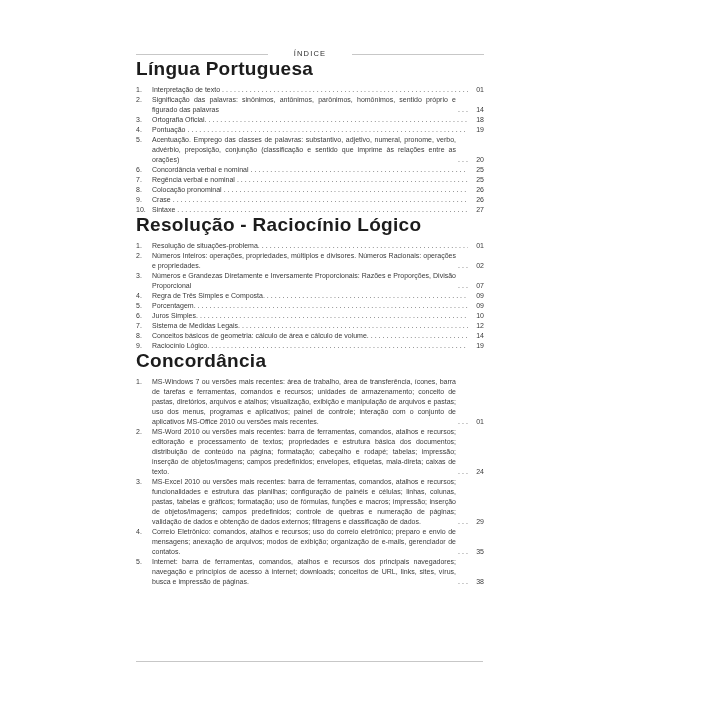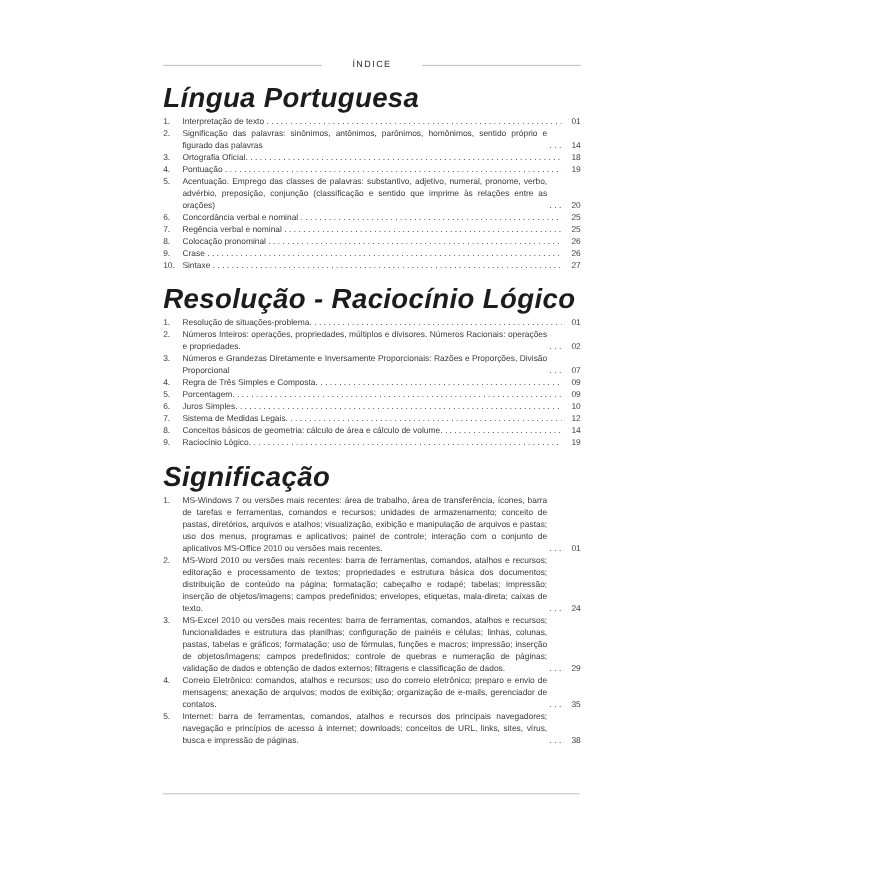--- a/index.html
+++ b/index.html
@@ -31,24 +31,23 @@
   .toc-title {
     flex: 0 0 auto;
     padding: 0 26px;
     font-size: 7.5px;
     line-height: 10px;
     letter-spacing: 1.2px;
     color: #2e2e2e;
     white-space: nowrap;
   }
   .section-title {
-    margin: 12px 0 6px 0;
-    font-size: 23px;
+    margin: 0 0 6px 0;
+    font-size: 19px;
     line-height: 20px;
-    font-style: italic;
     font-weight: bold;
     letter-spacing: 0.3px;
     color: #1c1c1c;
   }
   .section-items {
     list-style: none;
     margin: 0; padding: 0;
   }
   .toc-item {
     display: flex;
@@ -240,21 +239,21 @@
   <li class="toc-item">
     <span class="item-num">9.</span>
     <span class="item-text">Raciocínio Lógico.</span>
     <span class="leader"></span>
     <span class="item-page">19</span>
   </li>
 </ol>
   </section>
 
   <section class="toc-section">
-    <h2 class="section-title">Significação</h2>
+    <h2 class="section-title">Concordância</h2>
     <ol class="section-items">
   <li class="toc-item">
     <span class="item-num">1.</span>
     <span class="item-text">MS-Windows 7 ou versões mais recentes: área de trabalho, área de transferência, ícones, barra de tarefas e ferramentas, comandos e recursos; unidades de armazenamento; conceito de pastas, diretórios, arquivos e atalhos; visualização, exibição e manipulação de arquivos e pastas; uso dos menus, programas e aplicativos; painel de controle; interação com o conjunto de aplicativos MS-Office 2010 ou versões mais recentes.</span>
     <span class="leader"></span>
     <span class="item-page">01</span>
   </li>
 
   <li class="toc-item">
     <span class="item-num">2.</span>

